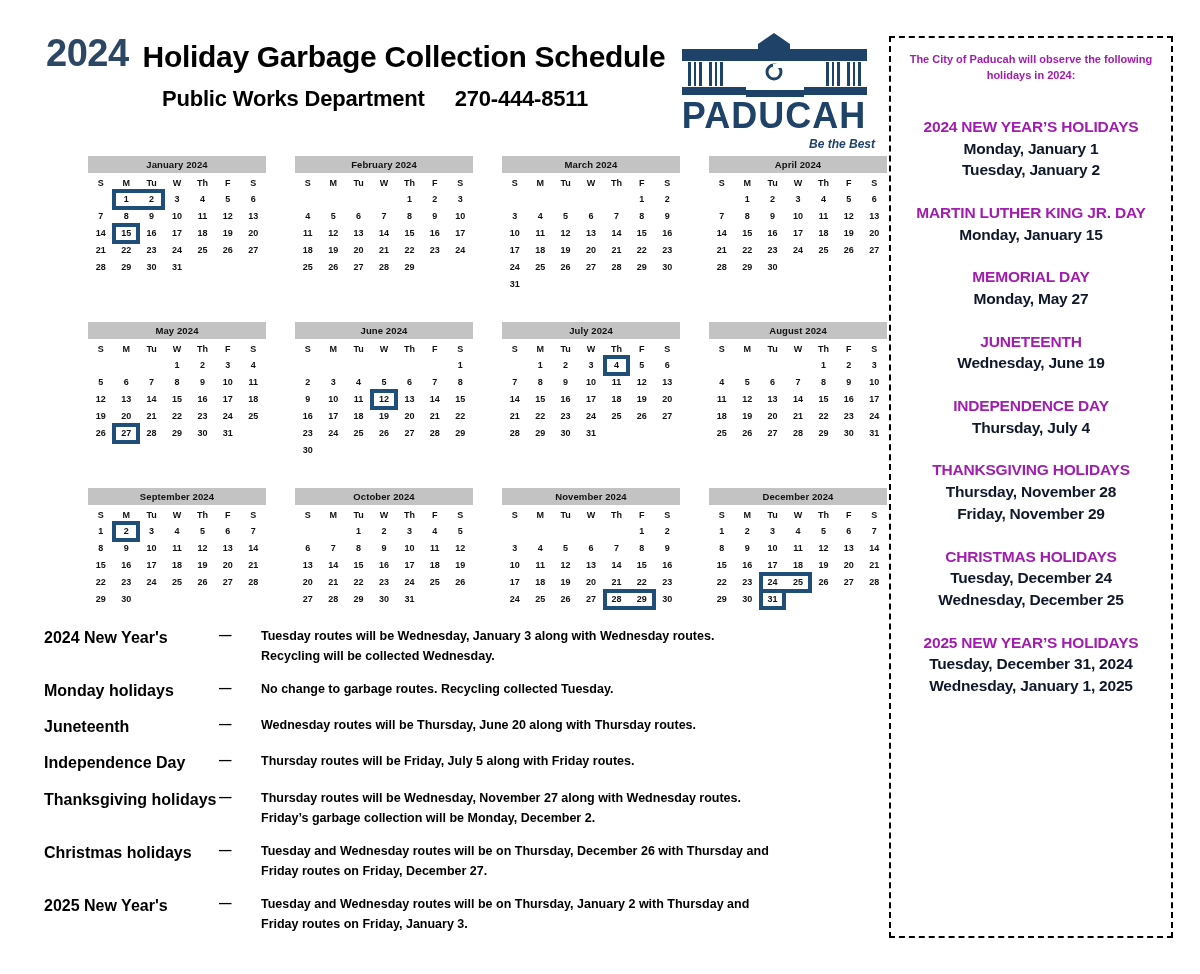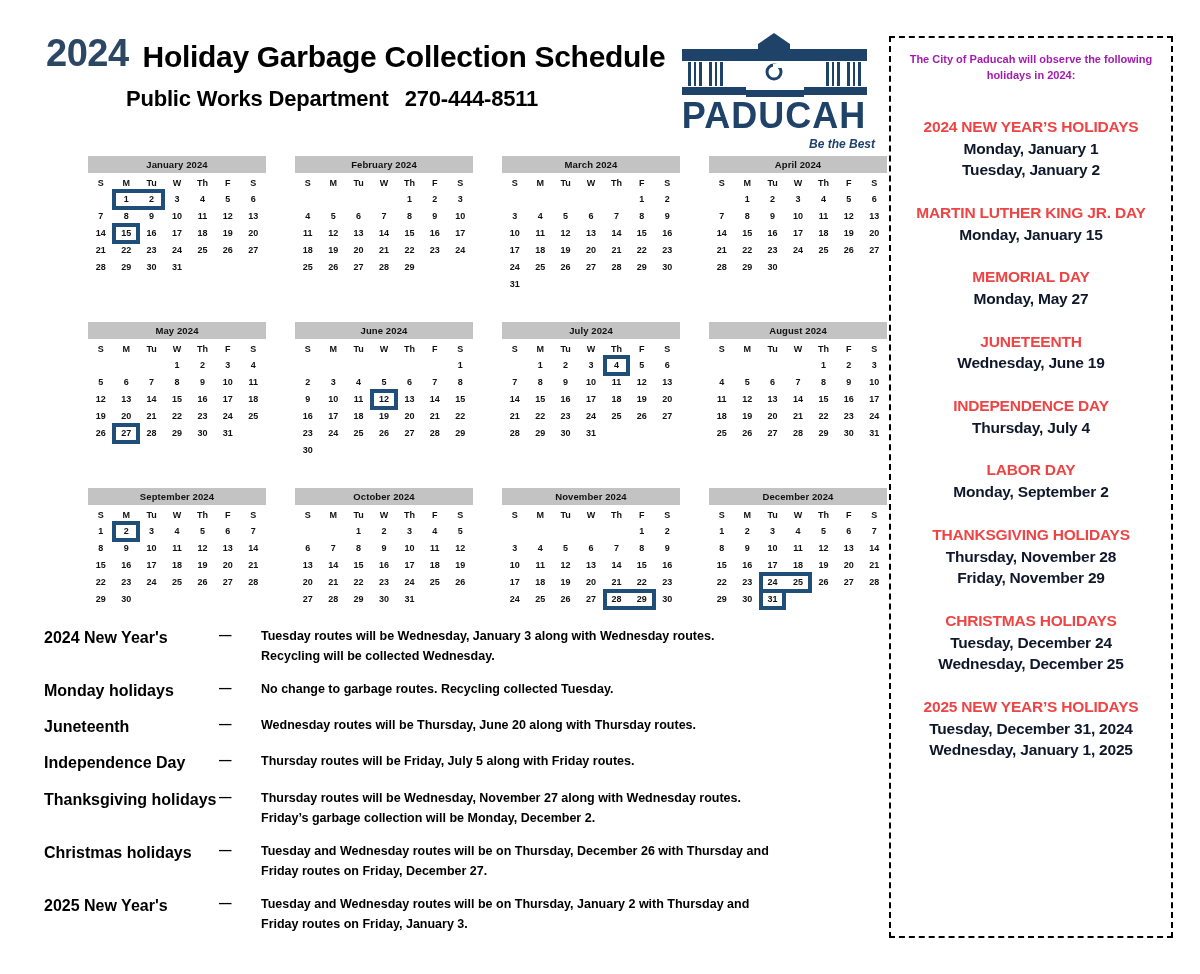--- a/index.html
+++ b/index.html
@@ -21,21 +21,21 @@
   #header{ position:absolute; left:46px; top:34px; width:830px; height:115px; }
   #title-row{ display:flex; align-items:flex-end; gap:14px;text-align:center; }
   #year{
     font-size:38px; font-weight:bold; color:#2c4763; letter-spacing:-0.5px;
     line-height:1; font-family:"Liberation Sans", sans-serif;
   }
   #main-title{
     font-size:30px; font-weight:bold; color:#000; line-height:1;
     letter-spacing:-0.3px;
   }
-  #sub-row{ display:flex; align-items:baseline; gap:16px; margin-left:80px; margin-top:14px;}
+  #sub-row{ display:flex; align-items:baseline; gap:30px; margin-left:116px; margin-top:14px;}
   #dept{ font-size:22px; font-weight:bold; letter-spacing:-0.2px;}
   #phone{ font-size:22px; font-weight:bold; letter-spacing:-0.2px;}
 
   
   #logo{ position:absolute; left:672px; top:28px; width:205px; height:125px;}
   #logo svg{ display:block; }
   #logo-tag{
     position:absolute; right:2px; bottom:2px; font-size:12px;
     font-style:italic; font-weight:bold; color:#1f4269;
   }
@@ -87,21 +87,21 @@
   }
 
   
   #sidebar{
     position:absolute; left:889px; top:36px; width:284px; height:902px;
     border:2px dashed #000; box-sizing:border-box;
     padding:14px 8px 10px; text-align:center;
   }
   #sb-intro{ color:#a21caf; font-size:11px; font-weight:bold; line-height:1.45; margin-bottom:32px;}
   .hol-block{ margin-bottom:21px; }
-  .hol-name{ font-size:15.5px; font-weight:bold; color:#ef4444; line-height:1.4; letter-spacing:-0.2px;}
+  .hol-name{ font-size:15.5px; font-weight:bold; color:#a21caf; line-height:1.4; letter-spacing:-0.2px;}
   .hol-date{ font-size:15.5px; font-weight:bold; color:#0f172a; line-height:1.4; letter-spacing:-0.2px;}
 </style>
 </head>
 <body>
 
 <div id="main">
 
   <div id="header">
     <div id="title-row">
       <div id="year">2024</div>
@@ -981,24 +981,20 @@
       </div>
       <div class="hol-block">
         <div class="hol-name">JUNETEENTH</div>
         <div class="hol-date">Wednesday, June 19</div>
       </div>
       <div class="hol-block">
         <div class="hol-name">INDEPENDENCE DAY</div>
         <div class="hol-date">Thursday, July 4</div>
       </div>
       <div class="hol-block">
-        <div class="hol-name">LABOR DAY</div>
-        <div class="hol-date">Monday, September 2</div>
-      </div>
-      <div class="hol-block">
         <div class="hol-name">THANKSGIVING  HOLIDAYS</div>
         <div class="hol-date">Thursday, November 28</div>
         <div class="hol-date">Friday, November 29</div>
       </div>
       <div class="hol-block">
         <div class="hol-name">CHRISTMAS HOLIDAYS</div>
         <div class="hol-date">Tuesday, December 24</div>
         <div class="hol-date">Wednesday, December 25</div>
       </div>
       <div class="hol-block">

